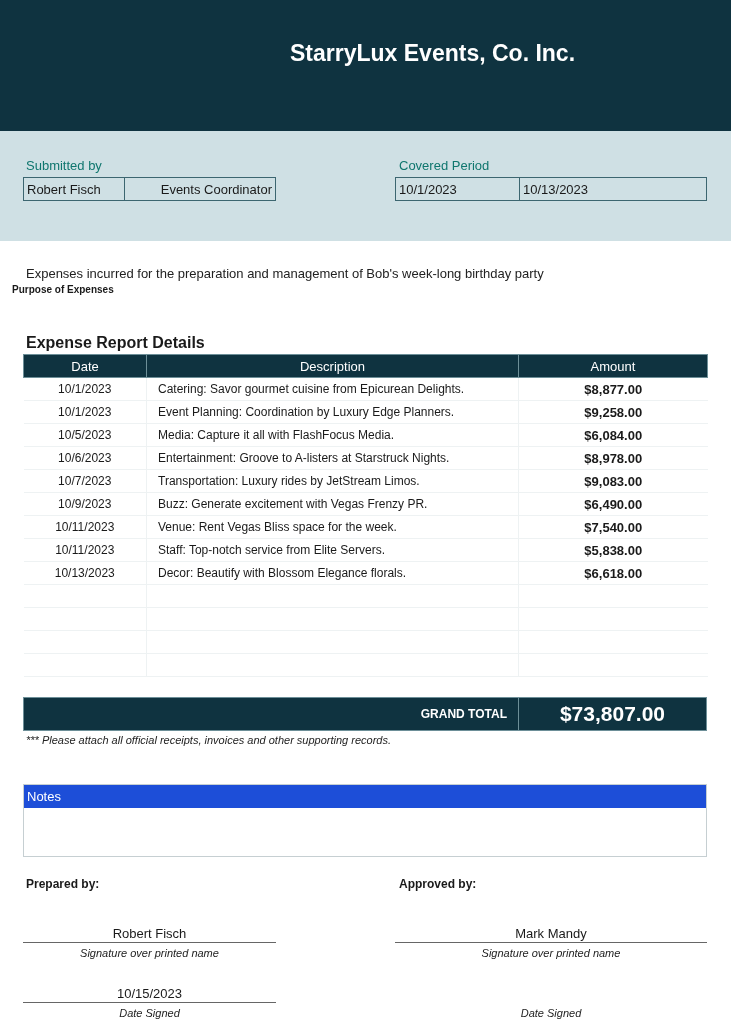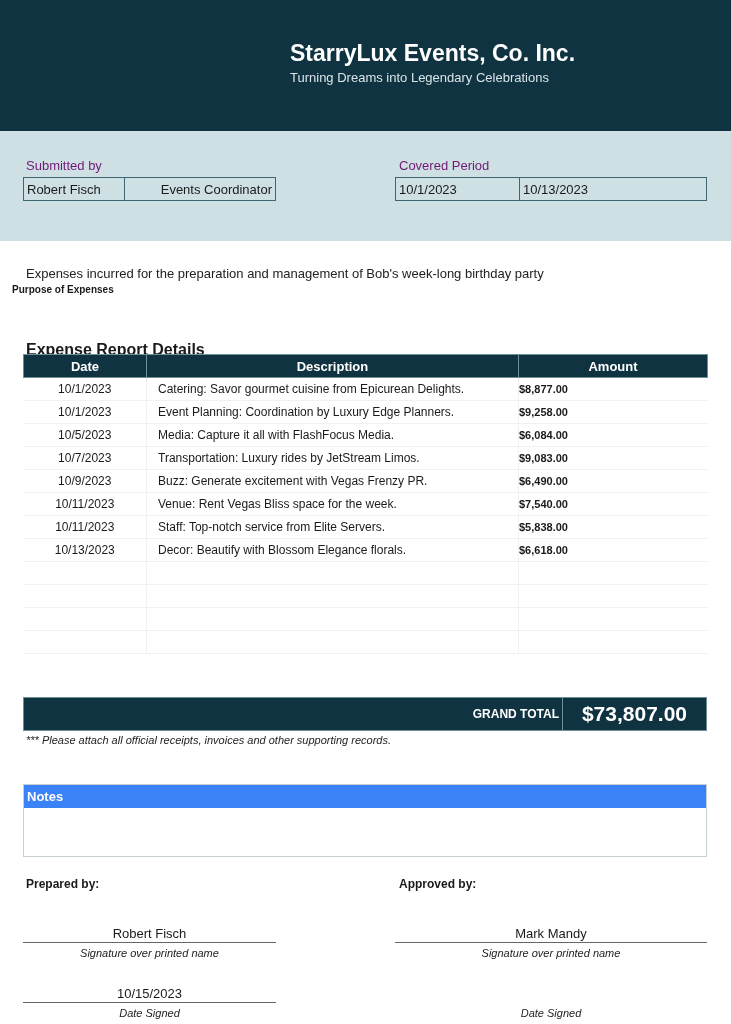--- a/index.html
+++ b/index.html
@@ -6,58 +6,57 @@
   html, body { width: 731px; height: 1024px; background: #ffffff; overflow: hidden; }
   body { font-family: "Liberation Sans", sans-serif; color: #1a1a1a; position: relative; }
 
   .header { position: absolute; left: 0; top: 0; width: 731px; height: 131px; background: #0f3340; }
   .logo-box { position: absolute; left: 146px; top: 17px; width: 130px; height: 96px; background: #1a4f5f;
     color: #e6eef0; font-size: 13px; display: flex; align-items: center; justify-content: center; }
   .company { position: absolute; left: 290px; top: 40px; color: #ffffff; font-size: 23px; font-weight: bold; }
   .tagline { position: absolute; left: 290px; top: 70px; color: #d8e4e8; font-size: 13px; }
 
   .info-band { position: absolute; left: 0; top: 131px; width: 731px; height: 110px; background: #cfe0e4; }
-  .info-label { position: absolute; top: 27px; font-size: 13px; color: #701a75; }
+  .info-label { position: absolute; top: 27px; font-size: 13px; color: #0f766e; }
   .info-box { position: absolute; top: 46px; height: 24px; border: 1px solid #3c6670; display: flex; }
   .info-cell { font-size: 13px; color: #1a1a1a; padding: 4px 3px; height: 100%; white-space: nowrap; }
   .info-cell + .info-cell { border-left: 1px solid #3c6670; }
 
   .purpose-title { position: absolute; left: 12px; top: 244px; font-size: 10px; font-weight: bold; margin-top: 40px; }
   .purpose-text { position: absolute; left: 26px; top: 266px; font-size: 13px; color: #222; }
 
-  .details-title { position: absolute; left: 26px; top: 334px; font-size: 16px; font-weight: bold; margin-top: 7px; }
+  .details-title { position: absolute; left: 26px; top: 334px; font-size: 16px; font-weight: bold; }
   table.expenses { position: absolute; left: 23px; top: 354px; width: 684px; border-collapse: collapse; table-layout: fixed; }
-  table.expenses th { background: #0f3340; color: #fff; font-size: 13px; font-weight: bold; height: 23px;
+  table.expenses th { background: #0f3340; color: #fff; font-size: 13px; font-weight: normal; height: 23px;
     border: 1px solid #6d8f98; }
   table.expenses td { height: 23px; font-size: 12px; border-bottom: 1px solid #eef2f3; }
   table.expenses td.c-date { text-align: center; border-right: 1px solid #eef2f3; }
   table.expenses td.c-desc { padding-left: 11px; border-right: 1px solid #eef2f3; white-space: nowrap; }
-  table.expenses td.c-amt { text-align: left; font-weight: bold; font-size: 11px; }
+  table.expenses td.c-amt { text-align: center; font-weight: bold; font-size: 13px; }
 
   .total-bar { position: absolute; left: 23px; top: 697px; width: 684px; height: 34px; background: #0f3340;
     border: 1px solid #6d8f98; display: flex; }
-  .total-label { width: 539px; color: #fff; font-size: 12px; font-weight: bold; text-align: right;
-    padding-right: 3px; line-height: 32px; border-right: 1px solid #6d8f98; }
+  .total-label { width: 495px; color: #fff; font-size: 12px; font-weight: bold; text-align: right;
+    padding-right: 11px; line-height: 32px; border-right: 1px solid #6d8f98; }
   .total-value { flex: 1; color: #fff; font-size: 21px; font-weight: bold; text-align: center; line-height: 32px; }
   .note-text { position: absolute; left: 26px; top: 734px; font-size: 11px; font-style: italic; color: #222; }
 
   .notes-box { position: absolute; left: 23px; top: 784px; width: 684px; height: 73px; border: 1px solid #c6cfd2; }
-  .notes-head { background: #3b82f6; color: #fff; font-size: 13px; font-weight: bold; height: 23px; line-height: 23px; padding-left: 3px; }
+  .notes-head { background: #1d4ed8; color: #fff; font-size: 13px; font-weight: normal; height: 23px; line-height: 23px; padding-left: 3px; }
   .notes-body { width: 100%; height: 48px; border: none; background: #fff; }
 
   .sig-heading { position: absolute; top: 877px; font-size: 12px; font-weight: bold; }
   .sig-line { position: absolute; text-align: center; font-size: 13px; border-bottom: 1.5px solid #666; height: 17px; line-height: 16px; }
   .sig-caption { position: absolute; text-align: center; font-size: 11px; font-style: italic; color: #222; }
 </style>
 </head>
 <body>
 
 <div class="header">
   <div class="company">StarryLux Events, Co. Inc.</div>
-  <div class="tagline">Turning Dreams into Legendary Celebrations</div>
 </div>
 
 <div class="info-band">
   <div class="info-label" style="left:26px;">Submitted by</div>
   <div class="info-box" style="left:23px; width:253px;">
     <div class="info-cell" style="width:123px;">Robert Fisch</div>
     <div class="info-cell" style="flex:1;padding-left:36px;">Events Coordinator</div>
   </div>
   <div class="info-label" style="left:399px;">Covered Period</div>
   <div class="info-box" style="left:395px; width:312px;">
@@ -91,20 +90,25 @@
       </tr>
       <tr>
         <td class="c-date">10/1/2023</td>
         <td class="c-desc">Event Planning: Coordination by Luxury Edge Planners.</td>
         <td class="c-amt">$9,258.00</td>
       </tr>
       <tr>
         <td class="c-date">10/5/2023</td>
         <td class="c-desc">Media: Capture it all with FlashFocus Media.</td>
         <td class="c-amt">$6,084.00</td>
+      </tr>
+      <tr>
+        <td class="c-date">10/6/2023</td>
+        <td class="c-desc">Entertainment: Groove to A-listers at Starstruck Nights.</td>
+        <td class="c-amt">$8,978.00</td>
       </tr>
       <tr>
         <td class="c-date">10/7/2023</td>
         <td class="c-desc">Transportation: Luxury rides by JetStream Limos.</td>
         <td class="c-amt">$9,083.00</td>
       </tr>
       <tr>
         <td class="c-date">10/9/2023</td>
         <td class="c-desc">Buzz: Generate excitement with Vegas Frenzy PR.</td>
         <td class="c-amt">$6,490.00</td>

